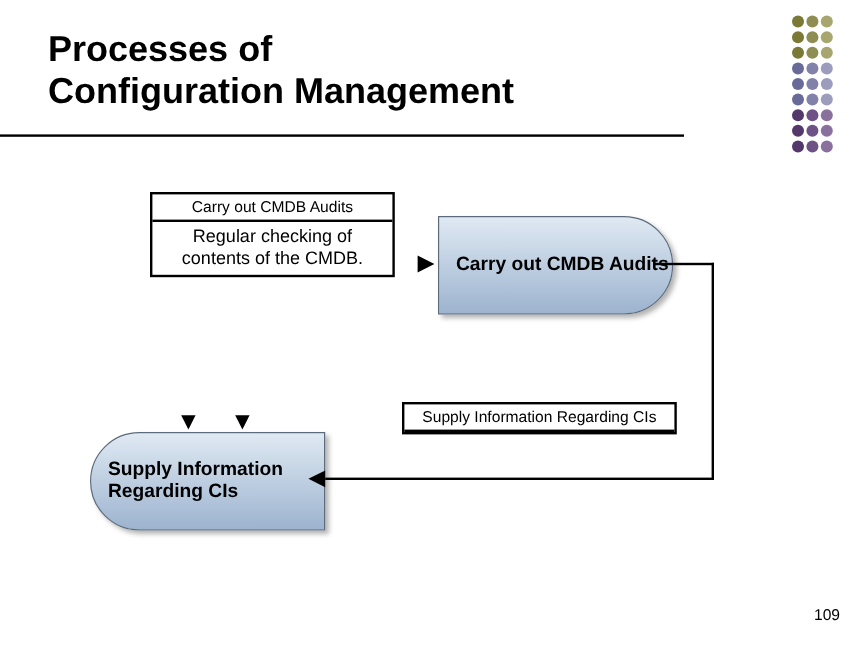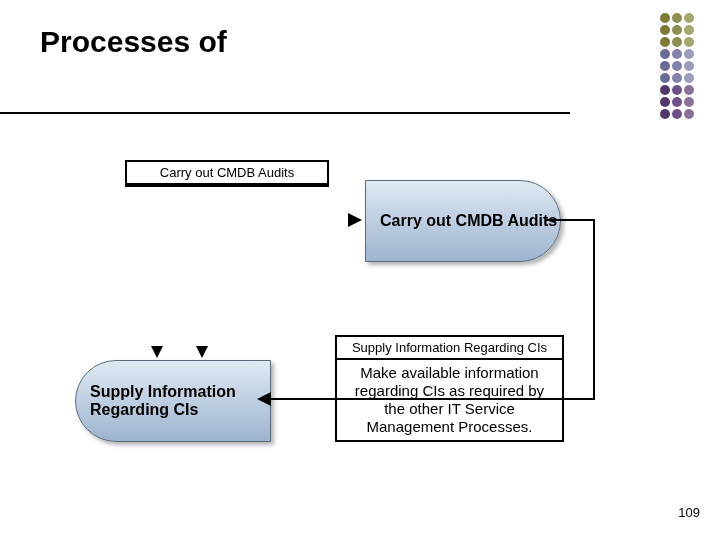--- a/index.html
+++ b/index.html
@@ -43,42 +43,43 @@
   .c-arr{left:257px;top:392px}
   
   .pagenum{position:absolute;right:20px;bottom:20px;font-size:13px;font-weight:400}
 </style>
 </head>
 <body>
 <div class="slide">
 
   <div class="title">
     <span>Processes of</span><br>
+    <span>Configuration Management</span>
   </div>
   <div class="title-underline"></div>
 
   <div class="dots">
     <div class="row"><span class="c1"></span><span class="c2"></span><span class="c3"></span></div>
     <div class="row"><span class="c1"></span><span class="c2"></span><span class="c3"></span></div>
     <div class="row"><span class="c1"></span><span class="c2"></span><span class="c3"></span></div>
     <div class="row"><span class="c4"></span><span class="c5"></span><span class="c6"></span></div>
     <div class="row"><span class="c4"></span><span class="c5"></span><span class="c6"></span></div>
     <div class="row"><span class="c4"></span><span class="c5"></span><span class="c6"></span></div>
     <div class="row"><span class="c7"></span><span class="c8"></span><span class="c9"></span></div>
     <div class="row"><span class="c7"></span><span class="c8"></span><span class="c9"></span></div>
     <div class="row"><span class="c7"></span><span class="c8"></span><span class="c9"></span></div>
   </div>
 
   <div class="callout a">
     <div class="callout-title">Carry out CMDB Audits</div>
+    <div class="callout-body">Regular checking of contents of the CMDB.</div>
   </div>
 
   <div class="callout b">
     <div class="callout-title">Supply Information Regarding CIs</div>
-    <div class="callout-body">Make available information regarding CIs as required by the other IT Service Management Processes.</div>
   </div>
 
   <div class="process right p1">
     <span>Carry out CMDB Audits</span>
   </div>
   <div class="process left p2">
     <span>Supply Information Regarding CIs</span>
   </div>
 
   <div class="arrow-left tri-in-right" style="border-right:14px solid #000;transform:scaleX(-1)"></div>

